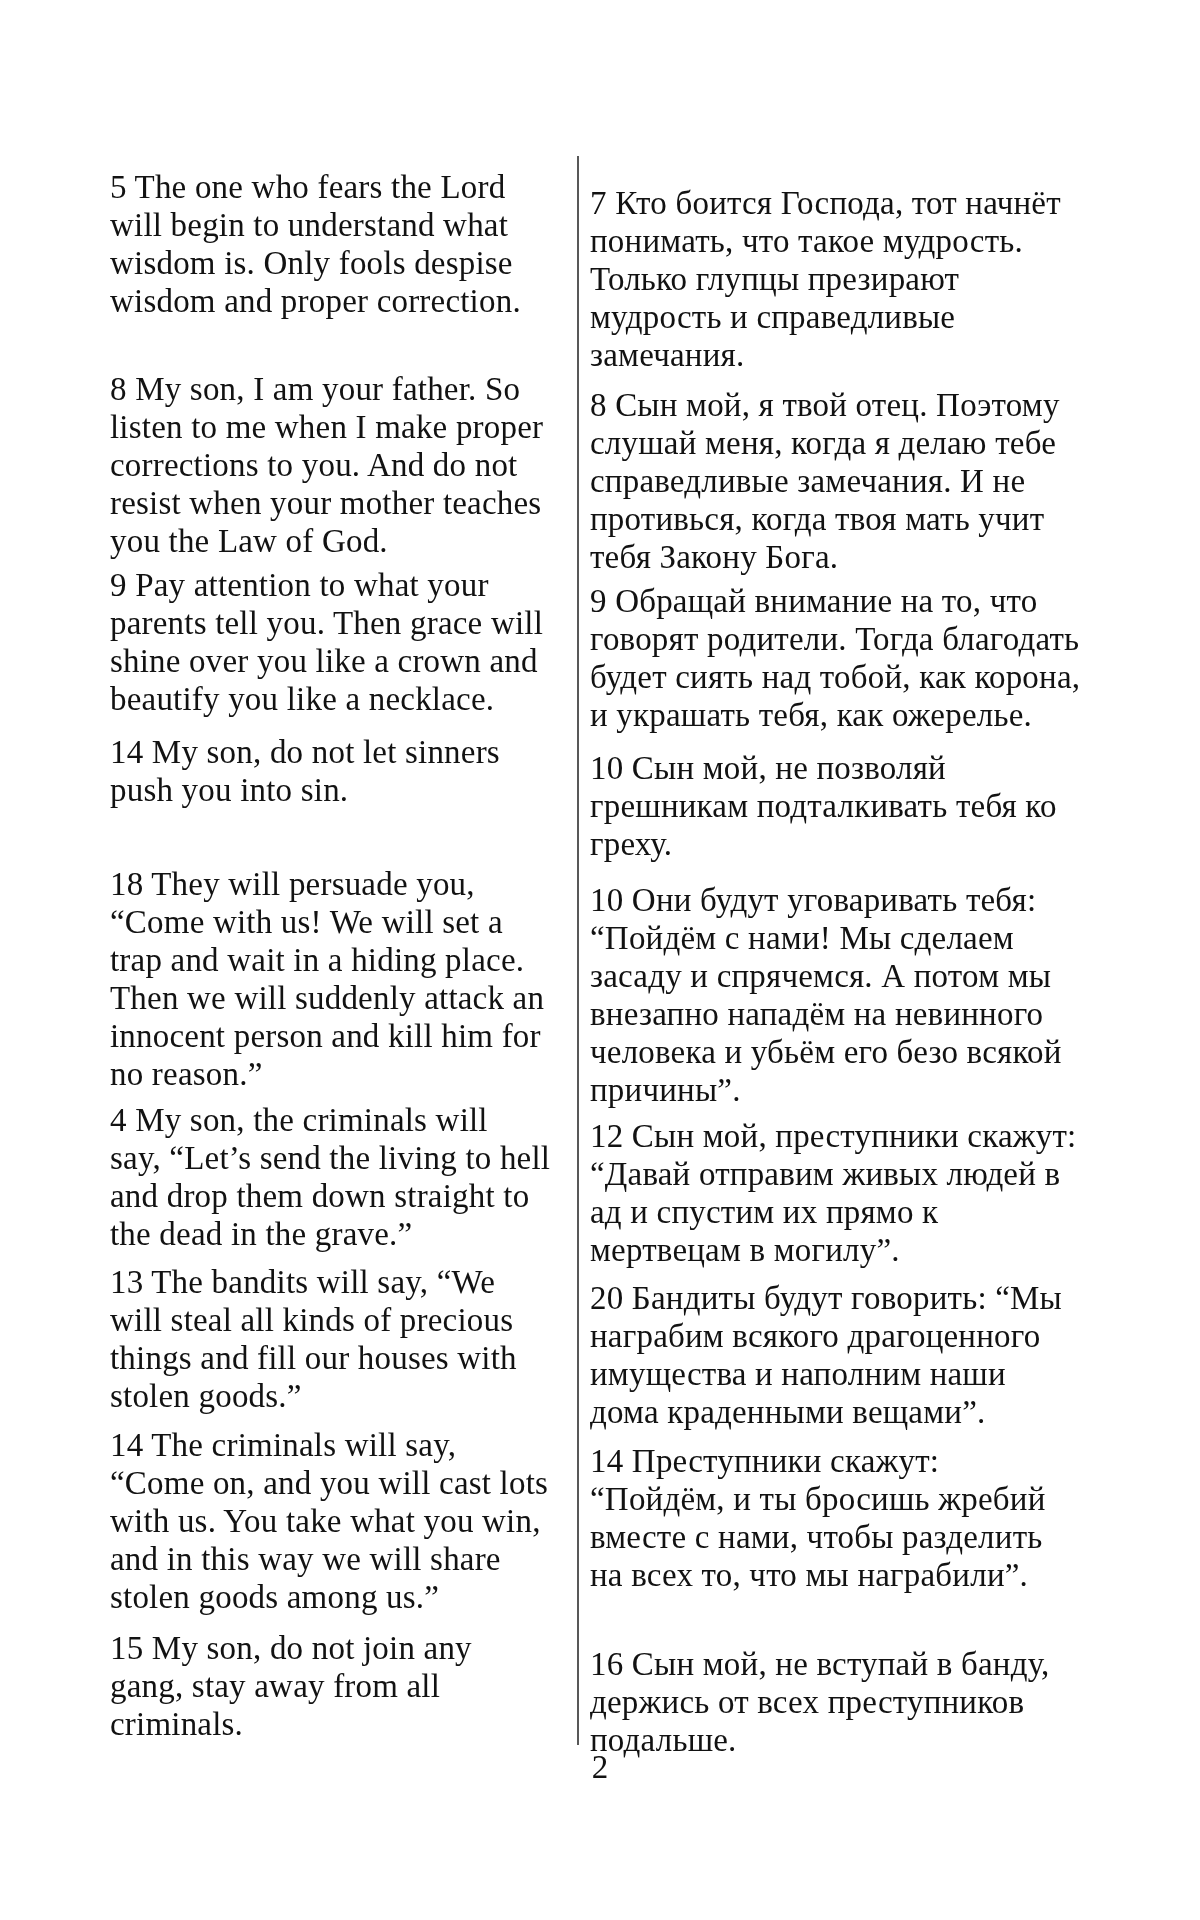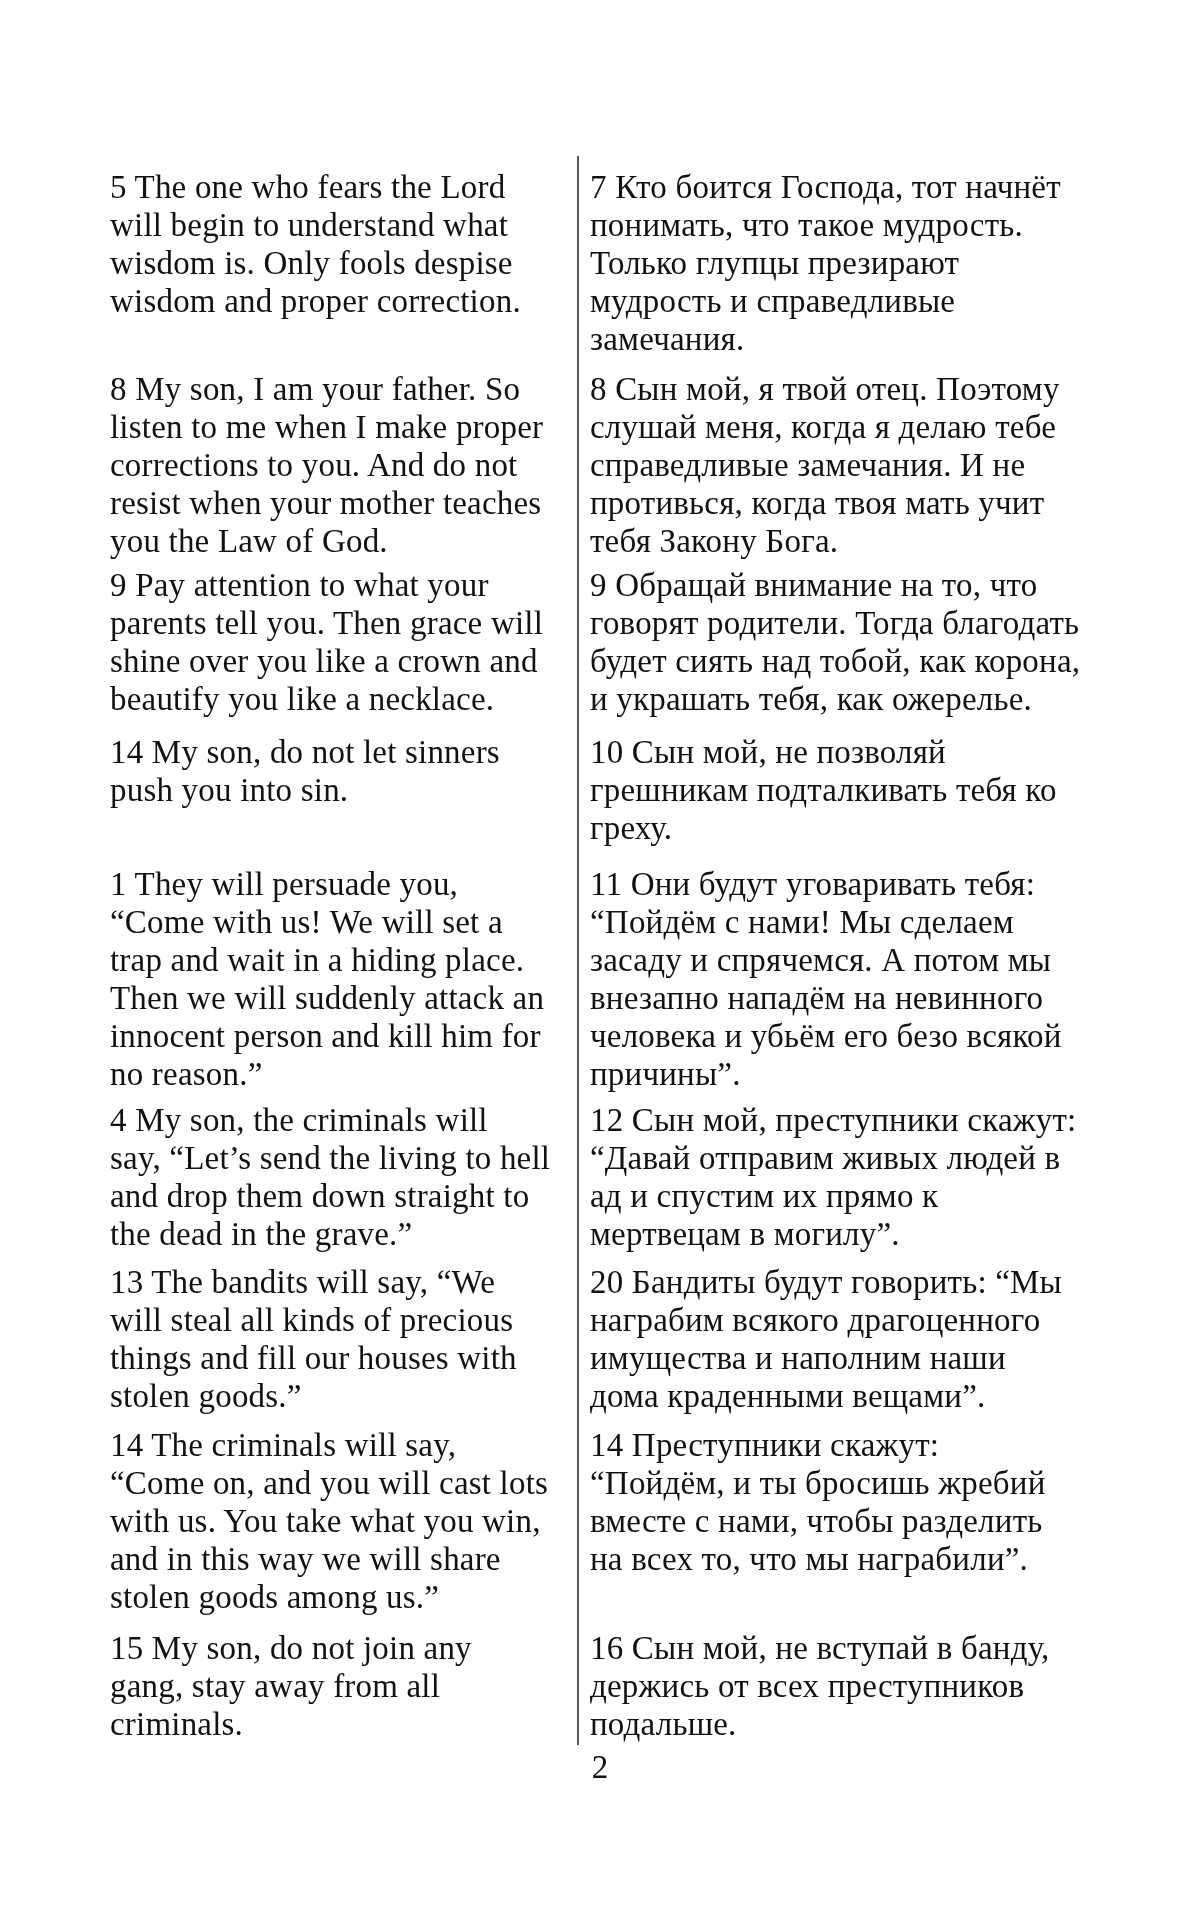--- a/index.html
+++ b/index.html
@@ -30,21 +30,21 @@
   }
   .cell {
     position: absolute;
     top: 0;
     font-size: 33px;
     line-height: 38px;
     white-space: pre;
     letter-spacing: 0.2px;
   }
   .cell.en { left: 110px; width: 450px; }
-  .cell.ru { left: 590px; width: 560px; }
+  .cell.ru { left: 590px; width: 560px; margin-top: 16px; }
   .row-v7  { top: 168px; }
   .row-v8  { top: 370px; }
   .row-v9  { top: 566px; }
   .row-v10 { top: 733px; }
   .row-v11 { top: 865px; }
   .row-v12 { top: 1101px; }
   .row-v13 { top: 1263px; }
   .row-v14 { top: 1426px; }
   .row-v15 { top: 1629px; }
   .page-number {
@@ -102,27 +102,27 @@
 
   <div class="verse-row row-v10">
     <div class="cell en">14 My son, do not let sinners
 push you into sin.</div>
     <div class="cell ru">10 Сын мой, не позволяй
 грешникам подталкивать тебя ко
 греху.</div>
   </div>
 
   <div class="verse-row row-v11">
-    <div class="cell en">1 They will persuade you,
+    <div class="cell en">18 They will persuade you,
 “Come with us! We will set a
 trap and wait in a hiding place.
 Then we will suddenly attack an
 innocent person and kill him for
 no reason.”</div>
-    <div class="cell ru">11 Они будут уговаривать тебя:
+    <div class="cell ru">10 Они будут уговаривать тебя:
 “Пойдём с нами! Мы сделаем
 засаду и спрячемся. А потом мы
 внезапно нападём на невинного
 человека и убьём его безо всякой
 причины”.</div>
   </div>
 
   <div class="verse-row row-v12">
     <div class="cell en">4 My son, the criminals will
 say, “Let’s send the living to hell

